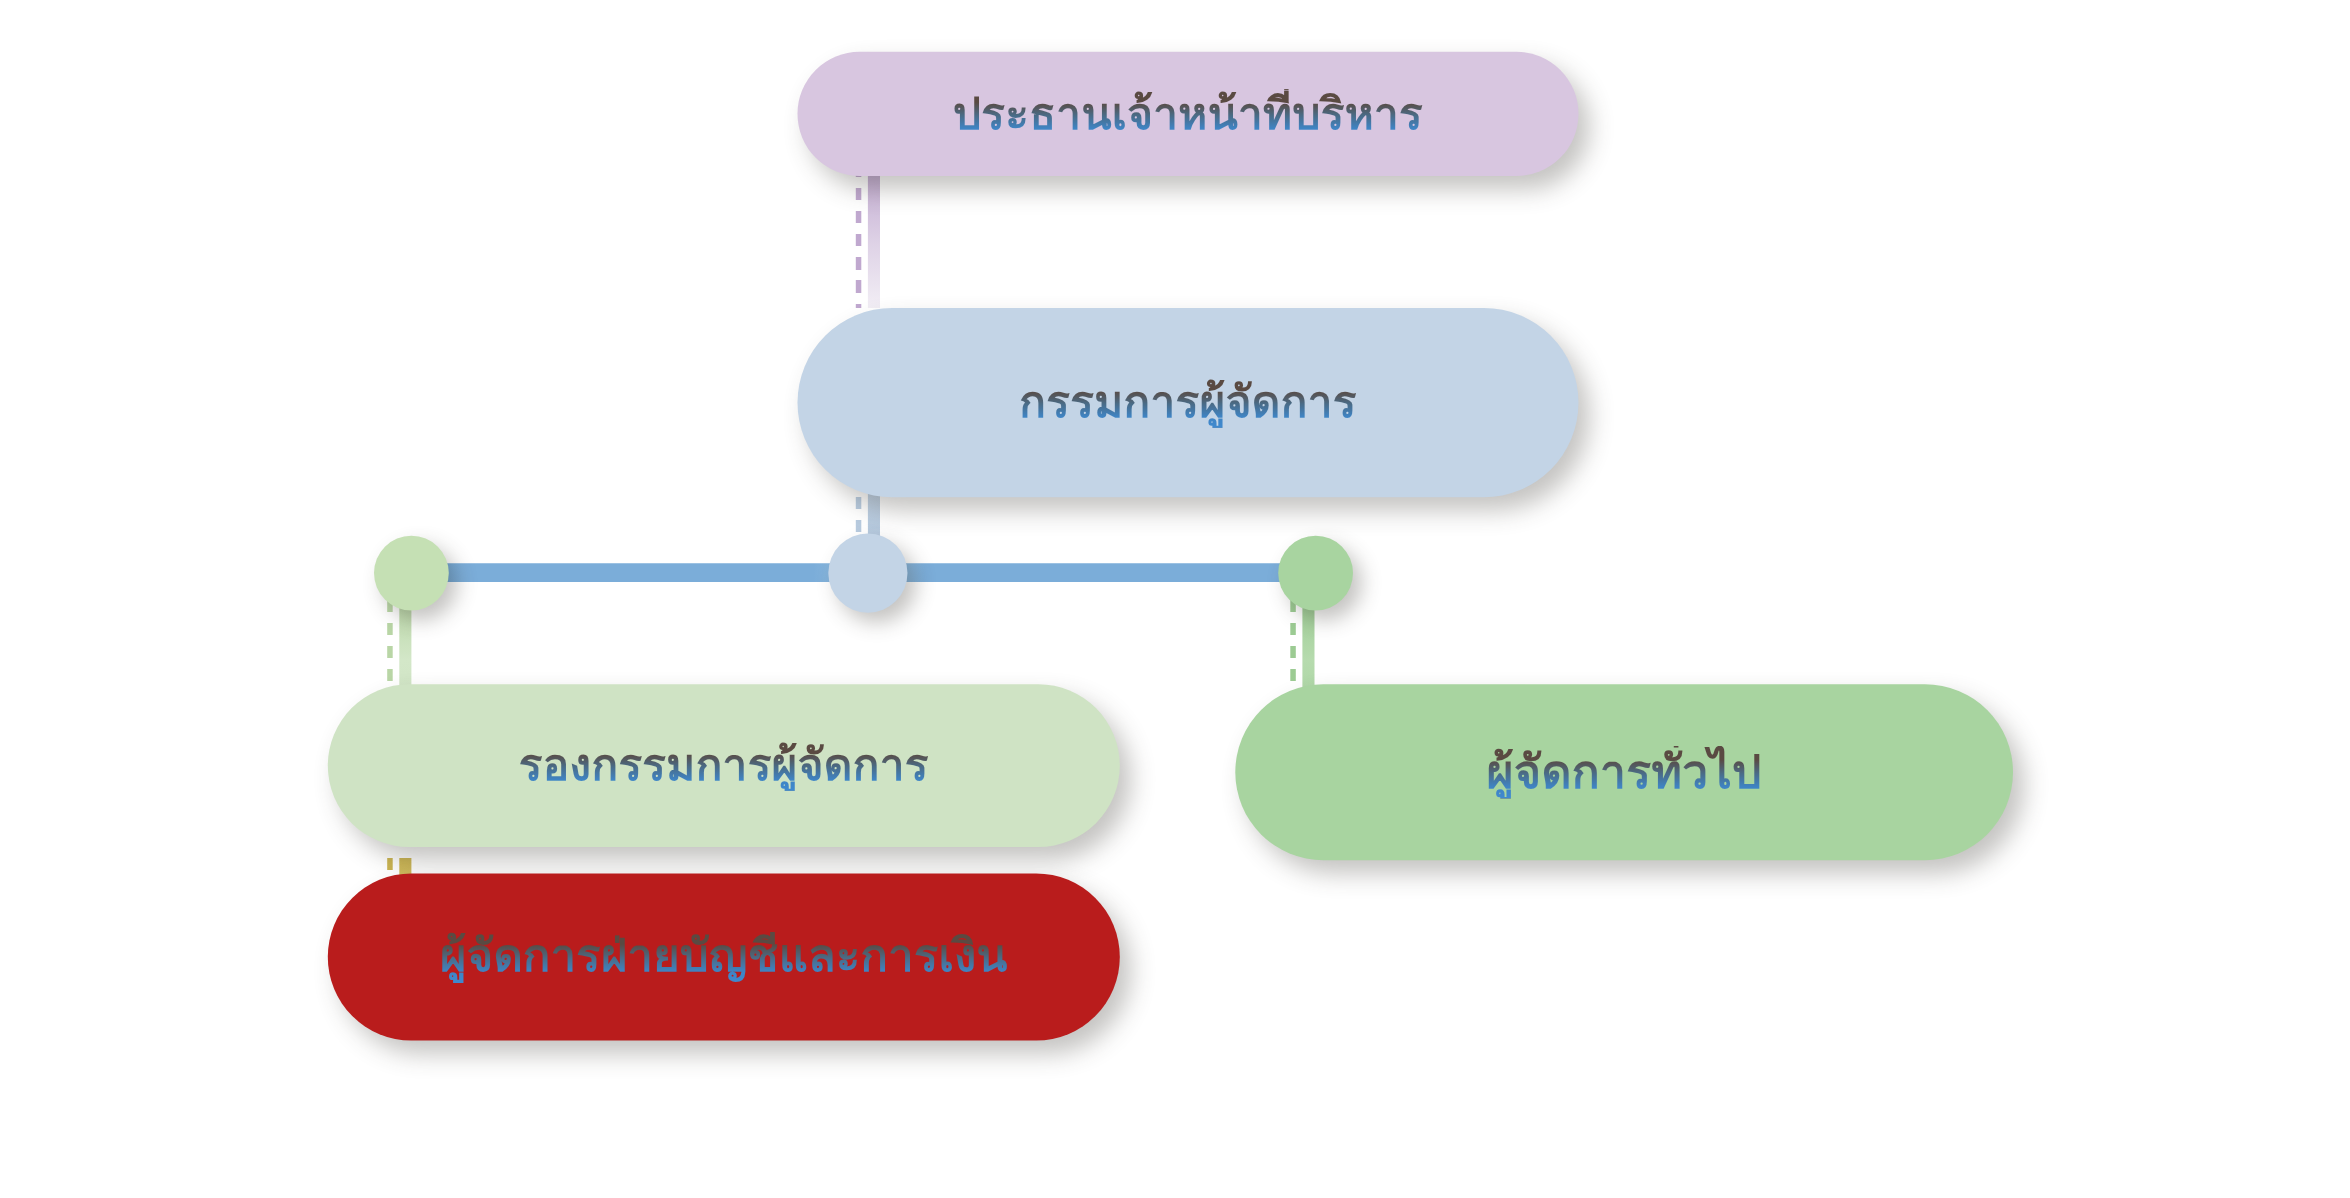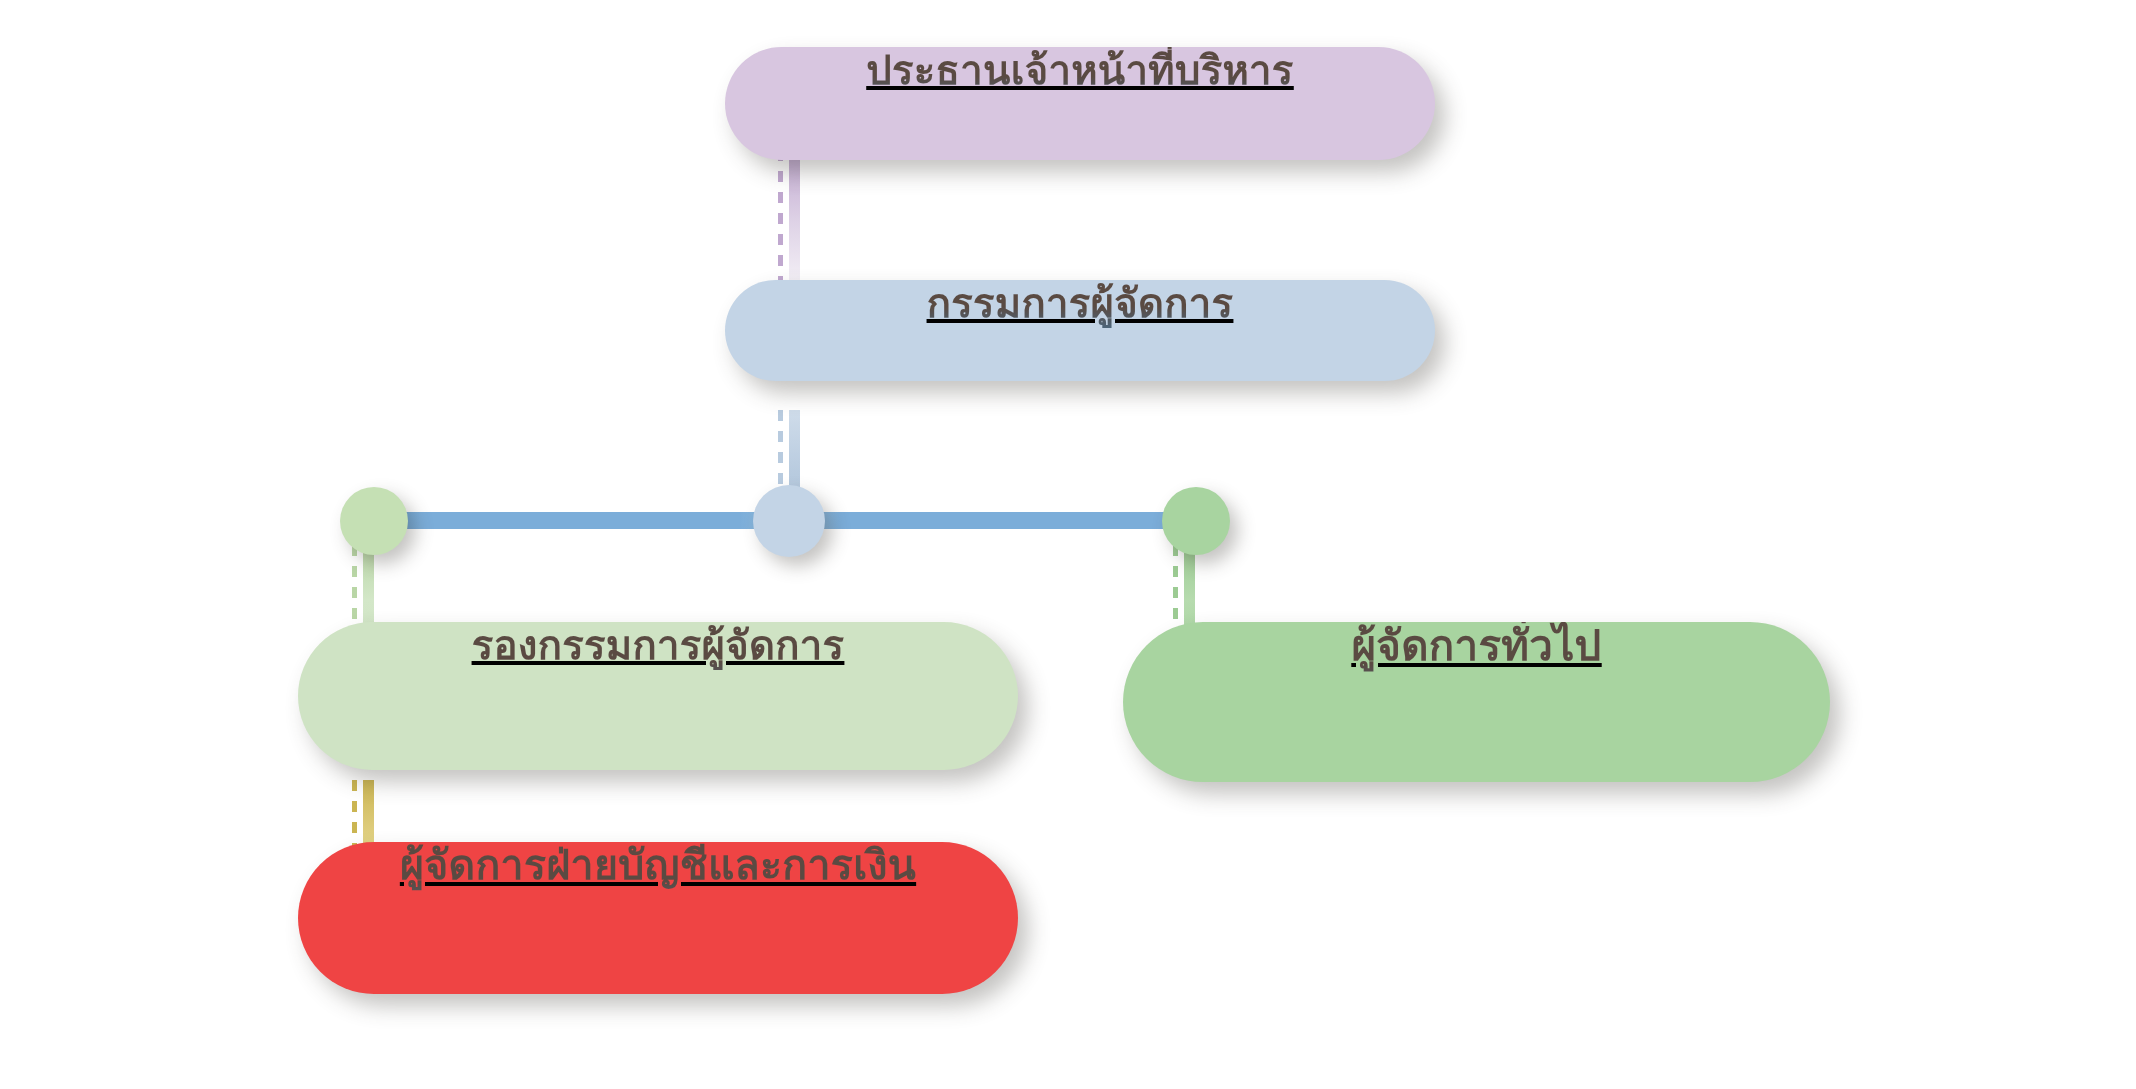--- a/index.html
+++ b/index.html
@@ -16,26 +16,26 @@
     width: 2136px;
     height: 1089px;
     background: #ffffff;
     overflow: hidden;
   }
 
   
   .node {
     position: absolute;
     display: flex;
+    align-items: center;
     justify-content: center;
     border-radius: 9999px;
     box-sizing: border-box;
     box-shadow: 10px 12px 22px rgba(60, 55, 50, 0.30);
     z-index: 5;
-    text-decoration: underline;
   }
   .node-label {
     font-weight: bold;
     letter-spacing: 0.3px;
     white-space: nowrap;
     background-image: linear-gradient(to bottom,
         #5a4a42 0%,
         #5a4a42 26%,
         #4a6b86 52%,
         #3f84c4 78%,
@@ -118,29 +118,29 @@
   <div class="dot" style="left:340px; top:487px; width:68px; height:68px; background:#c5e0b4;"></div>
 
   <div class="dot" style="left:753px; top:485px; width:72px; height:72px; background:#c3d4e6;"></div>
 
   <div class="dot" style="left:1162px; top:487px; width:68px; height:68px; background:#a8d4a0;"></div>
 
   <div class="node" style="left:725px; top:47px; width:710px; height:113px; background:#d8c6e0;">
     <span class="node-label" style="font-size:40px;">ประธานเจ้าหน้าที่บริหาร</span>
   </div>
 
-  <div class="node" style="left:725px; top:280px; width:710px; height:101px; background:#c3d4e6;">
+  <div class="node" style="left:725px; top:280px; width:710px; height:172px; background:#c3d4e6;">
     <span class="node-label" style="font-size:40px;">กรรมการผู้จัดการ</span>
   </div>
 
   <div class="node" style="left:1123px; top:622px; width:707px; height:160px; background:#a8d4a0;">
     <span class="node-label" style="font-size:42px;">ผู้จัดการทั่วไป</span>
   </div>
 
   <div class="node" style="left:298px; top:622px; width:720px; height:148px; background:#cfe3c4;">
     <span class="node-label" style="font-size:40px;">รองกรรมการผู้จัดการ</span>
   </div>
 
-  <div class="node" style="left:298px; top:842px; width:720px; height:152px; background:#ef4444;">
+  <div class="node" style="left:298px; top:794px; width:720px; height:152px; background:#b91c1c;">
     <span class="node-label" style="font-size:41px;">ผู้จัดการฝ่ายบัญชีและการเงิน</span>
   </div>
 
 </div>
 
 </body></html>

